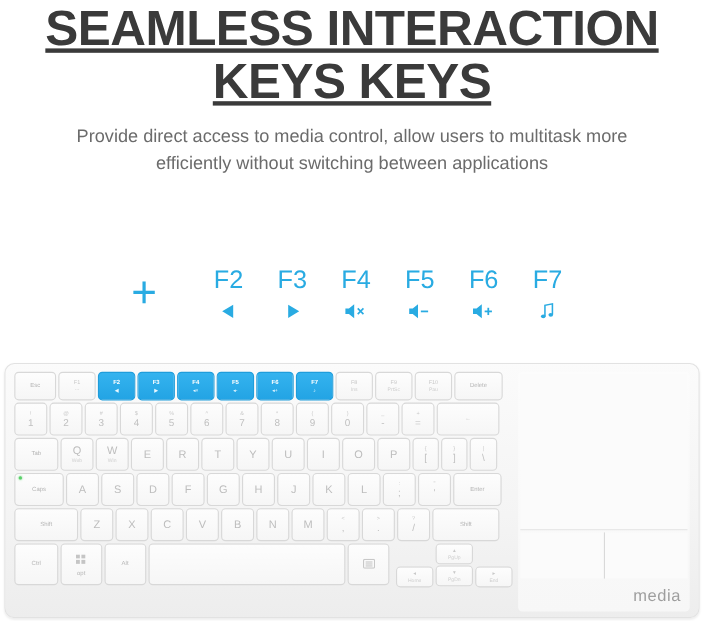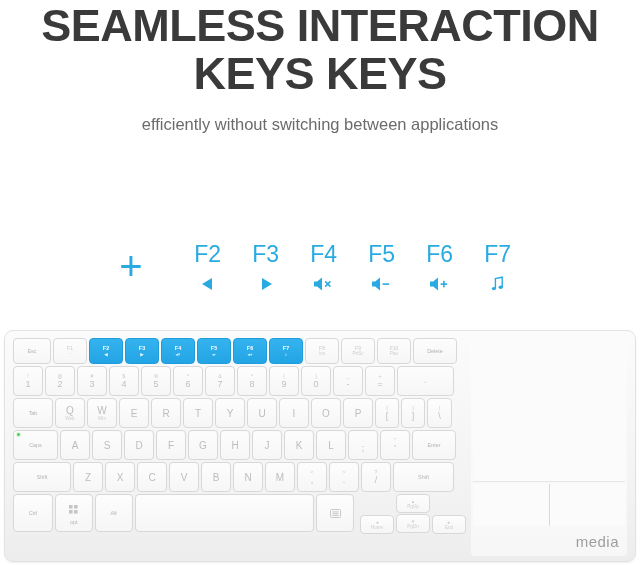--- a/index.html
+++ b/index.html
@@ -16,20 +16,21 @@
     text-align:center;
     padding-top:2px;
   }
   .headline h1{
     margin:0;
     color:#3a3a3a;
     font-weight:700;
     font-size:45px;
     line-height:48px;
     letter-spacing:-0.5px;
+    text-decoration:underline;
   }
   .headline h1 .l2{display:block;}
   .subhead{
     margin:14px auto 0 auto;
     width:600px;
     color:#6b6b6b;
     font-size:16.5px;
     line-height:25px;
     font-weight:400;
   }
@@ -181,20 +182,21 @@
 <body>
 
 <div class="page">
 
   <div class="headline">
     <h1>
       <span class="l1">SEAMLESS INTERACTION</span>
       <span class="l2">KEYS KEYS</span>
     </h1>
     <div class="subhead">
+      <span>Provide direct access to media control, allow users to multitask more</span>
       <span>efficiently without switching between applications</span>
     </div>
   </div>
 
   <div class="fnrow">
     <span class="fn-plus">+</span>
 
     <div class="fkeys">
 
       <div class="fkey">

